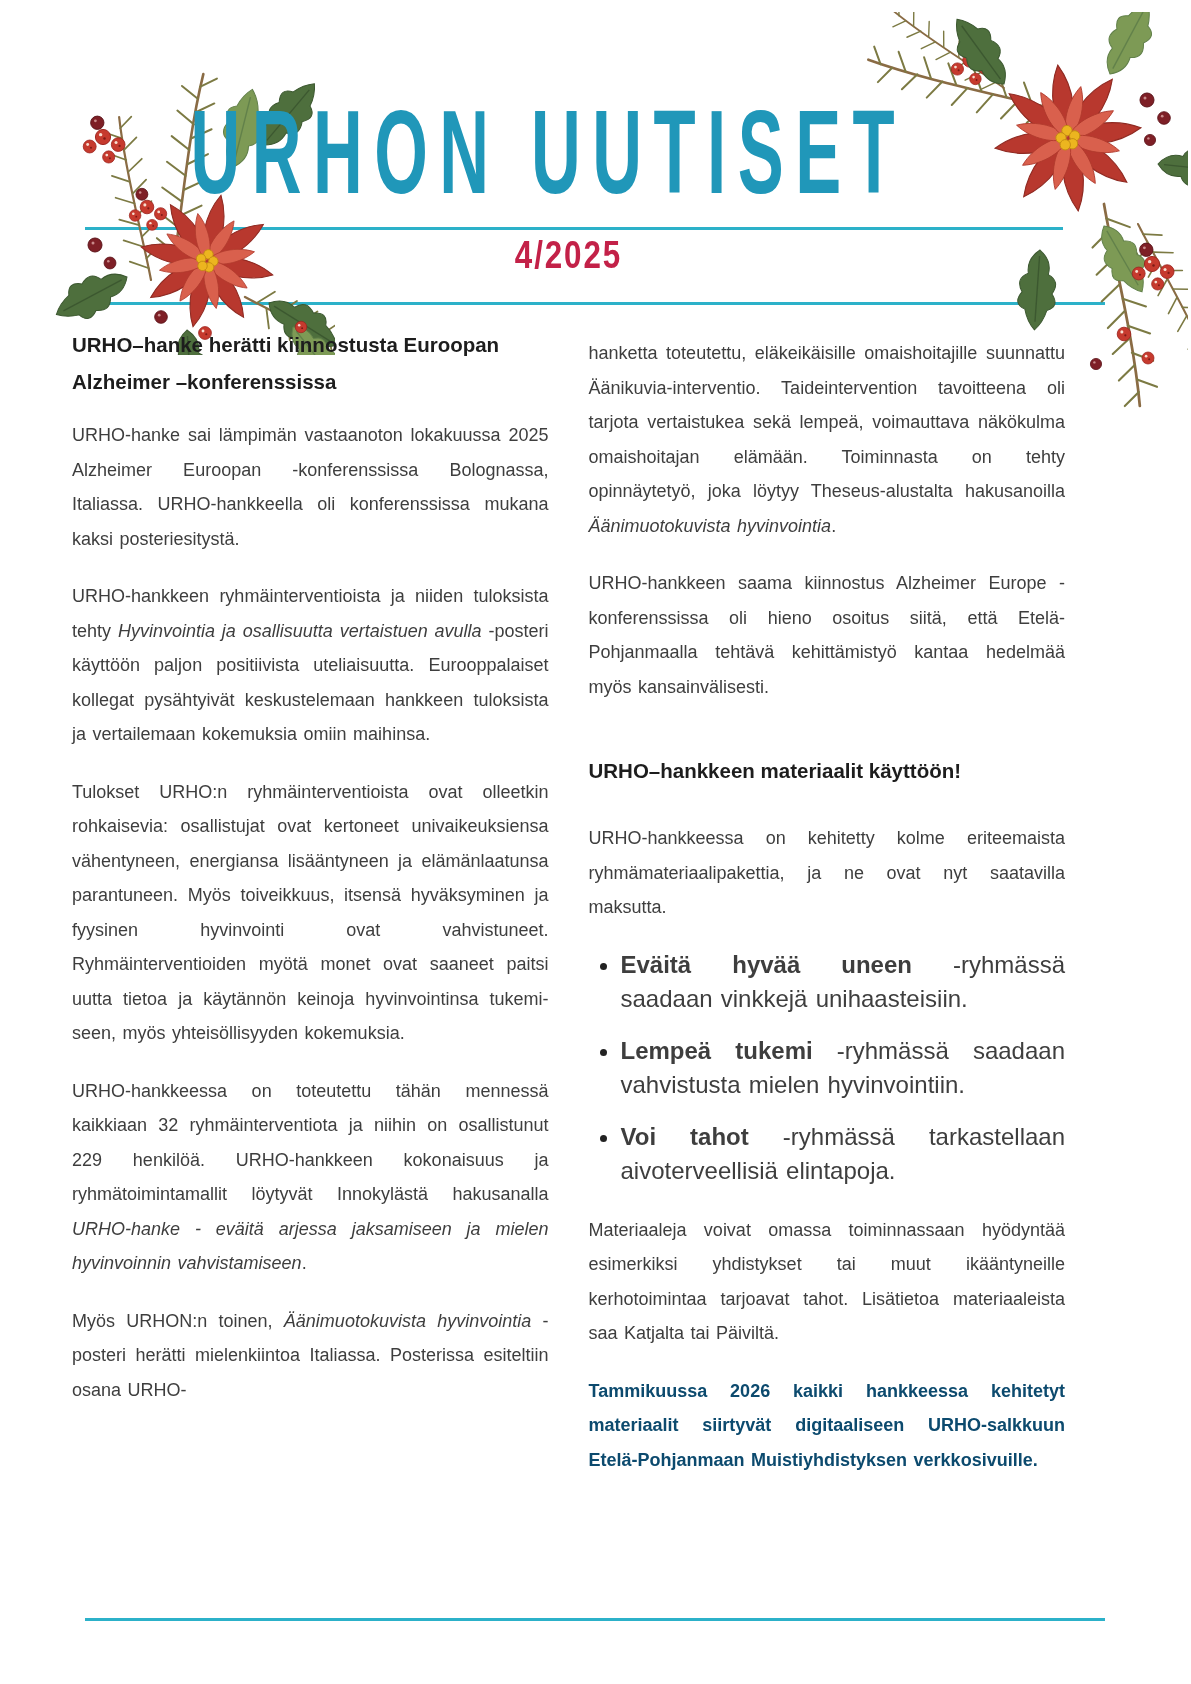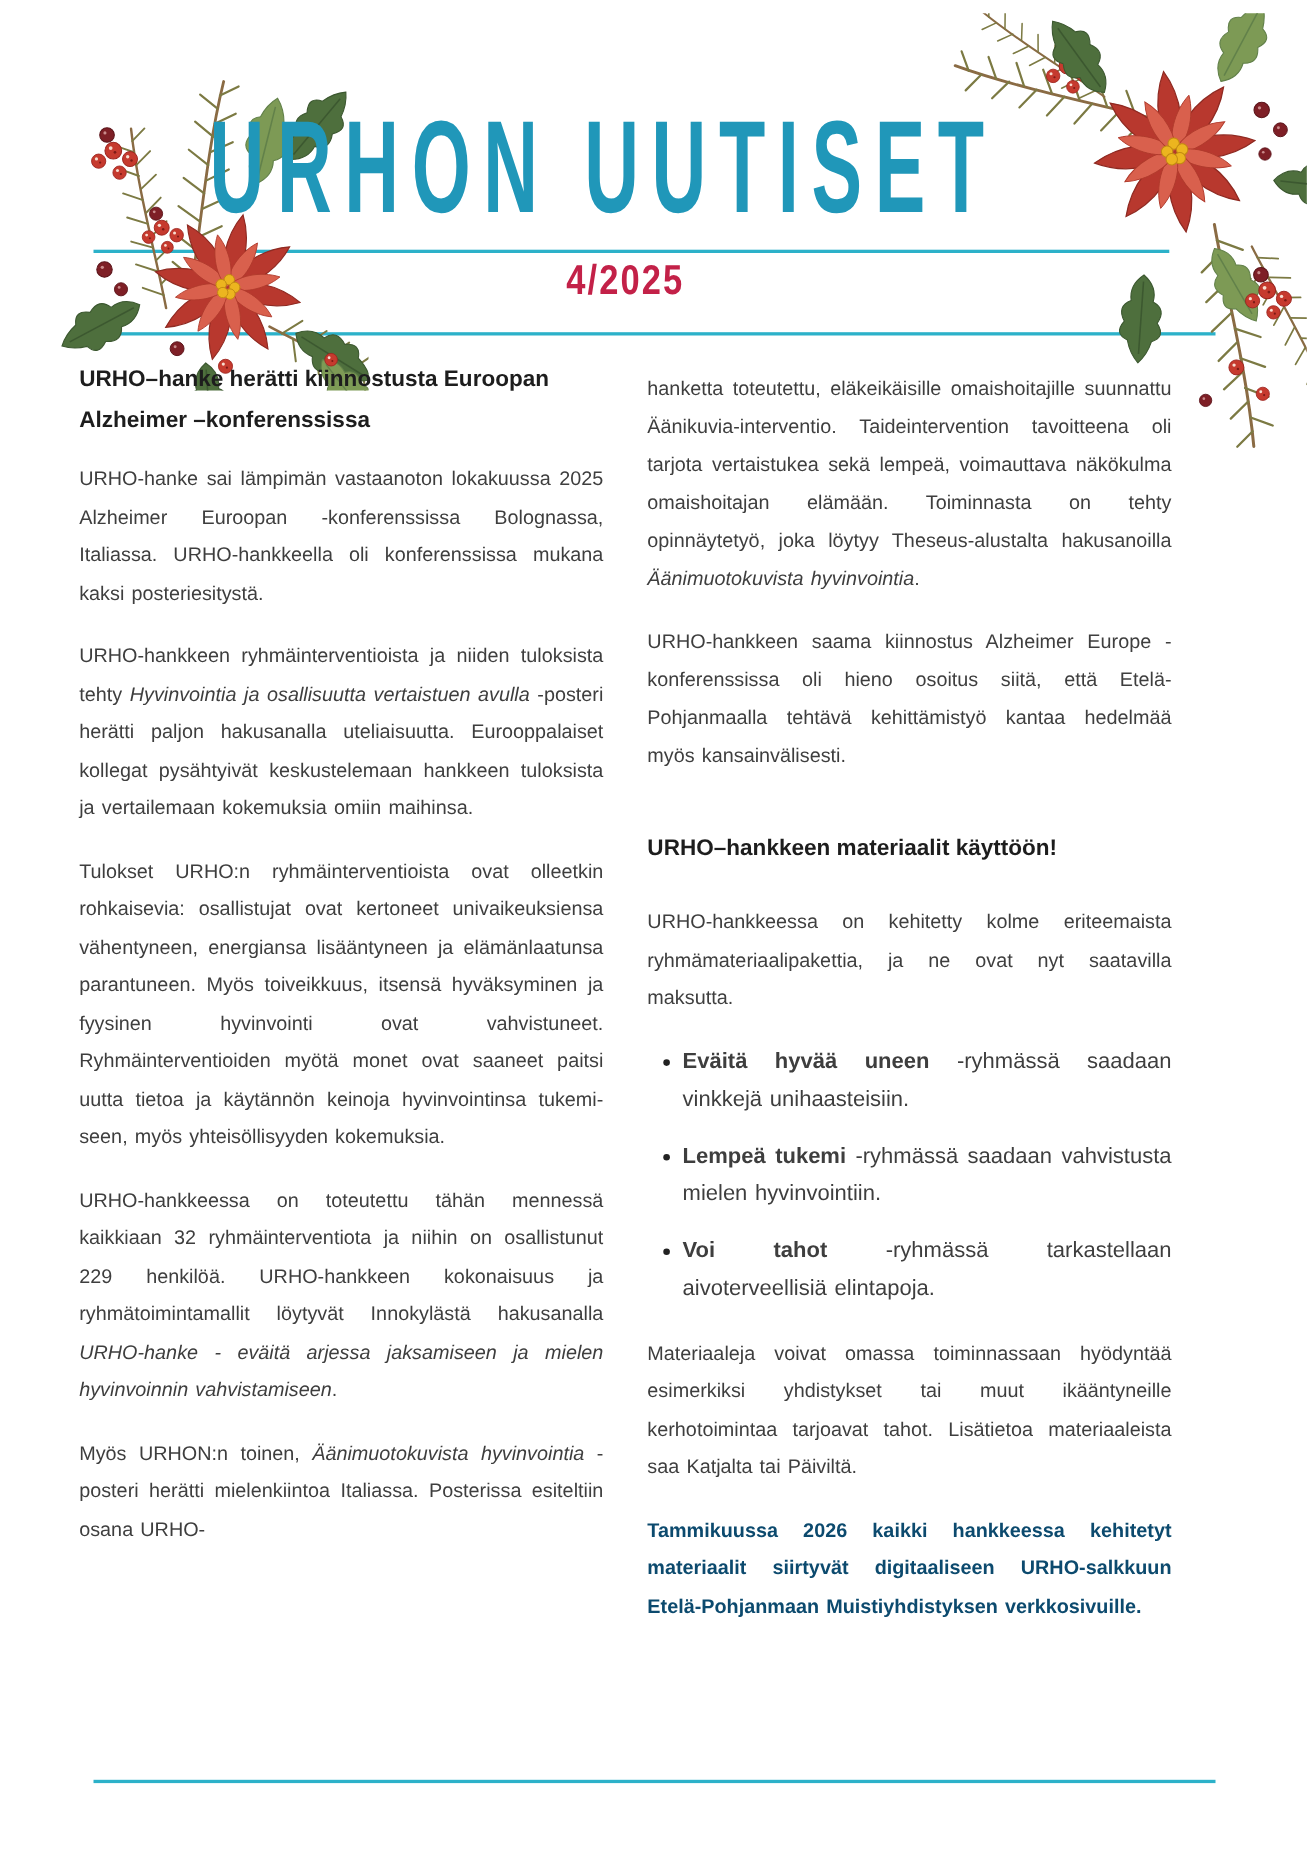--- a/index.html
+++ b/index.html
@@ -72,21 +72,21 @@
     word-spacing:1.5px;
     hyphens:manual;
   }
   .body-p.bold{font-weight:700;color:#0c4a6e;}
   ul.materials-list{
     margin:0 0 24px 0;padding:0 0 0 32px;
     color:var(--body-text);
   }
   ul.materials-list li{
     margin:0 0 17px 0;
-    font-size:20px;line-height:34.5px;
+    font-size:24px;line-height:34.5px;
     text-align:justify;word-spacing:1.5px;
   }
   ul.materials-list li::marker{color:#222;}
 </style>
 </head>
 <body>
 
 <svg width="0" height="0" style="position:absolute" aria-hidden="true">
   <defs>
     <path id="petal" d="M0,0 C11,-13 12,-42 0,-64 C-12,-42 -11,-13 0,0 Z"></path>
@@ -217,21 +217,21 @@
     <use href="#berry-cluster" transform="translate(300,252) scale(0.95)"></use>
     <use href="#berry" transform="translate(272,322) scale(0.85)"></use>
     <use href="#berry" transform="translate(296,346) scale(0.75)"></use>
     <use href="#berry-dark" transform="translate(244,352) scale(0.8)"></use>
   </svg>
 
   <div class="content">
     <div class="col">
       <h2 class="article-heading">URHO–hanke herätti kiinnostusta Euroopan Alzheimer –konferenssissa</h2>
       <p class="body-p"><span>URHO-hanke sai lämpimän vastaanoton lokakuussa 2025 Alzheimer Euroopan -konferenssissa Bolognassa, Italiassa. URHO-hankkeella oli konferenssissa mukana kaksi posteriesitystä.</span></p>
-      <p class="body-p"><span>URHO-hankkeen ryhmäinterventioista ja niiden tuloksista tehty </span><span style="font-style: italic;">Hyvinvointia ja osallisuutta vertaistuen avulla</span><span> -posteri herätti paljon hakusanalla uteliaisuutta. Eurooppalaiset kollegat pysähtyivät keskustelemaan hankkeen tuloksista ja vertailemaan kokemuksia omiin maihinsa.</span></p>
+      <p class="body-p"><span>URHO-hankkeen ryhmäinterventioista ja niiden tuloksista tehty </span><span style="font-style: italic;">Hyvinvointia ja osallisuutta vertaistuen avulla</span><span> -posteri käyttöön paljon positiivista uteliaisuutta. Eurooppalaiset kollegat pysähtyivät keskustelemaan hankkeen tuloksista ja vertailemaan kokemuksia omiin maihinsa.</span></p>
       <p class="body-p"><span>Tulokset URHO:n ryhmäinterventioista ovat olleetkin rohkaisevia: osallistujat ovat kertoneet univaikeuksiensa vähentyneen, energiansa lisääntyneen ja elämänlaatunsa parantuneen. Myös toiveikkuus, itsensä hyväksyminen ja fyysinen hyvinvointi ovat vahvistuneet. Ryhmäinterventioiden myötä monet ovat saaneet paitsi uutta tietoa ja käytännön keinoja hyvinvointinsa tukemi­seen, myös yhteisöllisyyden kokemuksia.</span></p>
       <p class="body-p"><span>URHO-hankkeessa on toteutettu tähän mennessä kaikkiaan 32 ryhmäinterventiota ja niihin on osallistunut 229 henkilöä. URHO-hankkeen kokonaisuus ja ryhmätoiminta­mallit löytyvät Innokylästä hakusanalla </span><span style="font-style: italic;">URHO-hanke - eväitä arjessa jaksamiseen ja mielen hyvinvoinnin vahvistamiseen</span><span>.</span></p>
       <p class="body-p"><span>Myös URHON:n toinen, </span><span style="font-style: italic;">Äänimuotokuvista hyvinvointia</span><span> -posteri herätti mielenkiintoa Italiassa. Posterissa esiteltiin osana URHO-</span></p>
     </div>
 
     <div class="col">
       <p class="body-p"><span>hanketta toteutettu, eläkeikäisille omais­hoitajille suunnattu Äänikuvia-interventio. Taideintervention tavoitteena oli tarjota vertaistukea sekä lempeä, voimauttava näkökulma omaishoitajan elämään. Toiminnasta on tehty opinnäytetyö, joka löytyy Theseus-alustalta hakusanoilla </span><span style="font-style: italic;">Äänimuotokuvista hyvinvointia</span><span>.</span></p>
       <p class="body-p"><span>URHO-hankkeen saama kiinnostus Alzheimer Europe -konferenssissa oli hieno osoitus siitä, että Etelä-Pohjanmaalla tehtävä kehittämistyö kantaa hedelmää myös kansainvälisesti.</span></p>
 
       <h2 class="article-heading materials">URHO–hankkeen materiaalit käyttöön!</h2>

